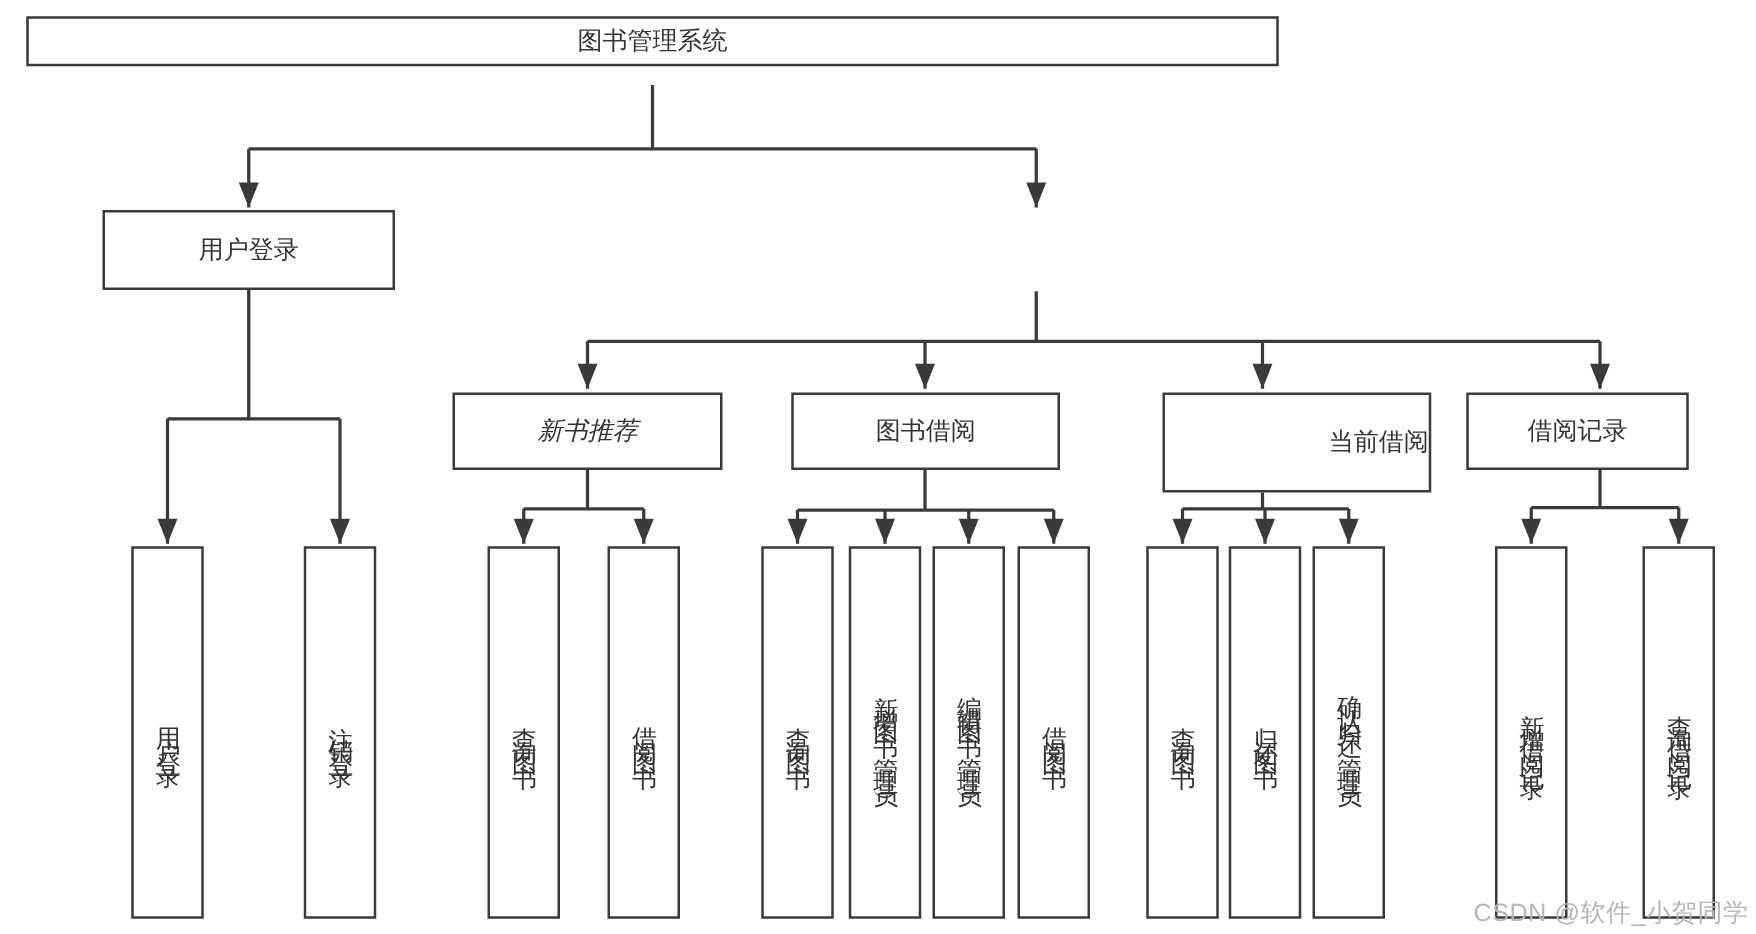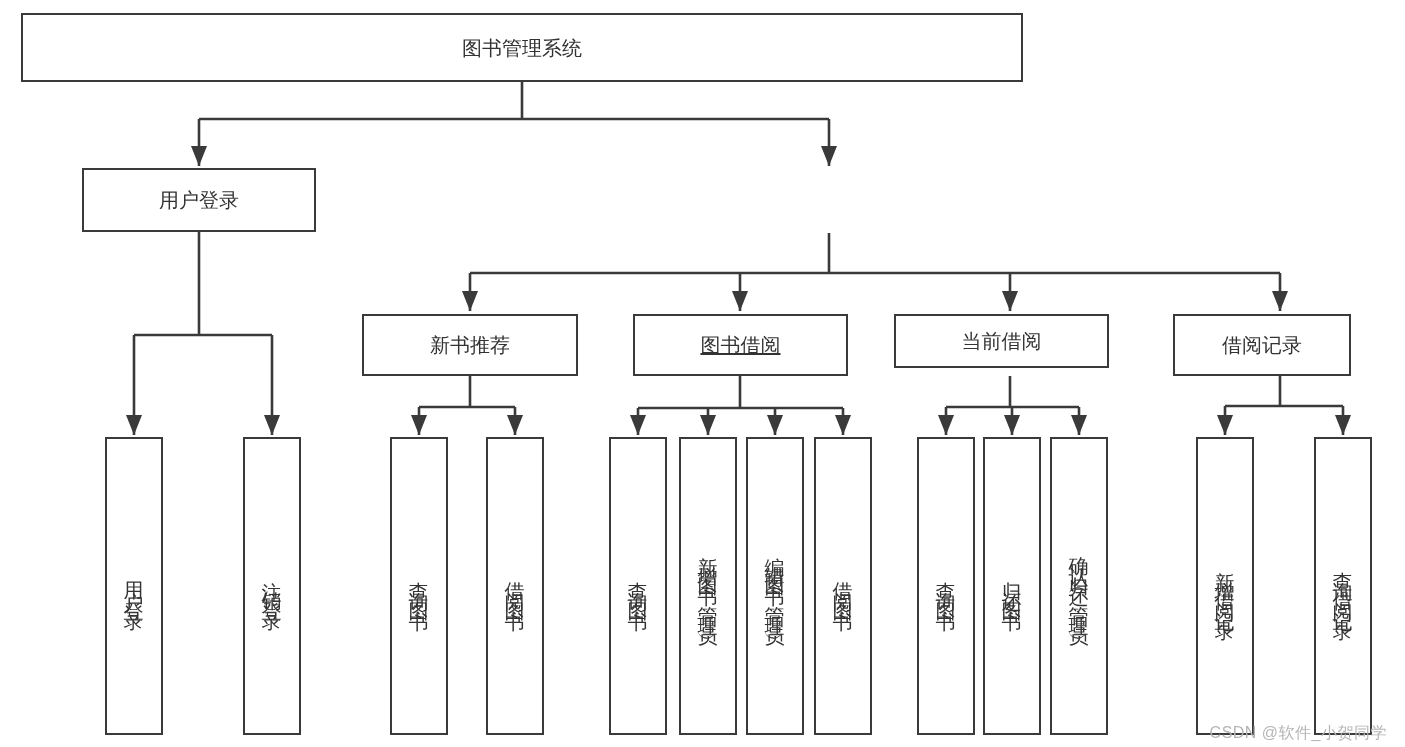--- a/index.html
+++ b/index.html
@@ -19,21 +19,21 @@
   .box{
     position:absolute;box-sizing:border-box;background:#ffffff;
     border:2.5px solid var(--line-color);
     display:flex;align-items:center;justify-content:center;
     color:var(--text-color);font-size:20px;line-height:1;white-space:nowrap;
   }
   .leaf .vtext{
     writing-mode:vertical-rl;letter-spacing:10px;white-space:nowrap;
   }
   .watermark{
-    position:absolute;right:18px;bottom:3px;font-size:16px;
+    position:absolute;right:6px;bottom:3px;font-size:20px;
     color:var(--wm-color);letter-spacing:0.5px;
   }
 </style>
 </head>
 <body>
 
 <div class="canvas">
 
   <svg class="edges" xmlns="http://www.w3.org/2000/svg">
     <defs>
@@ -83,35 +83,35 @@
       <line class="edge" x1="1079" y1="407" x2="1079" y2="435" marker-end="url(#tri)"></line>
     </g>
 
     <g>
       <path class="edge" d="M1280,376 V406 M1225,406 H1343"></path>
       <line class="edge" x1="1225" y1="406" x2="1225" y2="435" marker-end="url(#tri)"></line>
       <line class="edge" x1="1343" y1="406" x2="1343" y2="435" marker-end="url(#tri)"></line>
     </g>
   </svg>
 
-  <div class="box" style="left:21px;top:13px;width:1002px;height:69px;">
+  <div class="box" style="left:21px;top:13px;width:1002px;height:40px;">
     <span>图书管理系统</span>
   </div>
 
   <div class="box" style="left:82px;top:168px;width:234px;height:64px;">
     <span>用户登录</span>
   </div>
 
-  <div class="box" style="left:362px;top:314px;width:216px;height:62px;">
+  <div class="box" style="left:362px;top:314px;width:216px;height:62px;font-style:italic;">
     <span>新书推荐</span>
   </div>
-  <div class="box" style="left:633px;top:314px;width:215px;height:62px;text-decoration:underline;">
+  <div class="box" style="left:633px;top:314px;width:215px;height:62px;">
     <span>图书借阅</span>
   </div>
-  <div class="box" style="left:894px;top:314px;width:215px;height:54px;">
+  <div class="box" style="left:930px;top:314px;width:215px;height:80px;justify-content:flex-end;">
     <span>当前借阅</span>
   </div>
   <div class="box" style="left:1173px;top:314px;width:178px;height:62px;">
     <span>借阅记录</span>
   </div>
 
   <div class="box leaf" style="left:105px;top:437px;width:58px;height:298px;">
     <span class="vtext">用户登录</span>
   </div>
   <div class="box leaf" style="left:243px;top:437px;width:58px;height:298px;">

